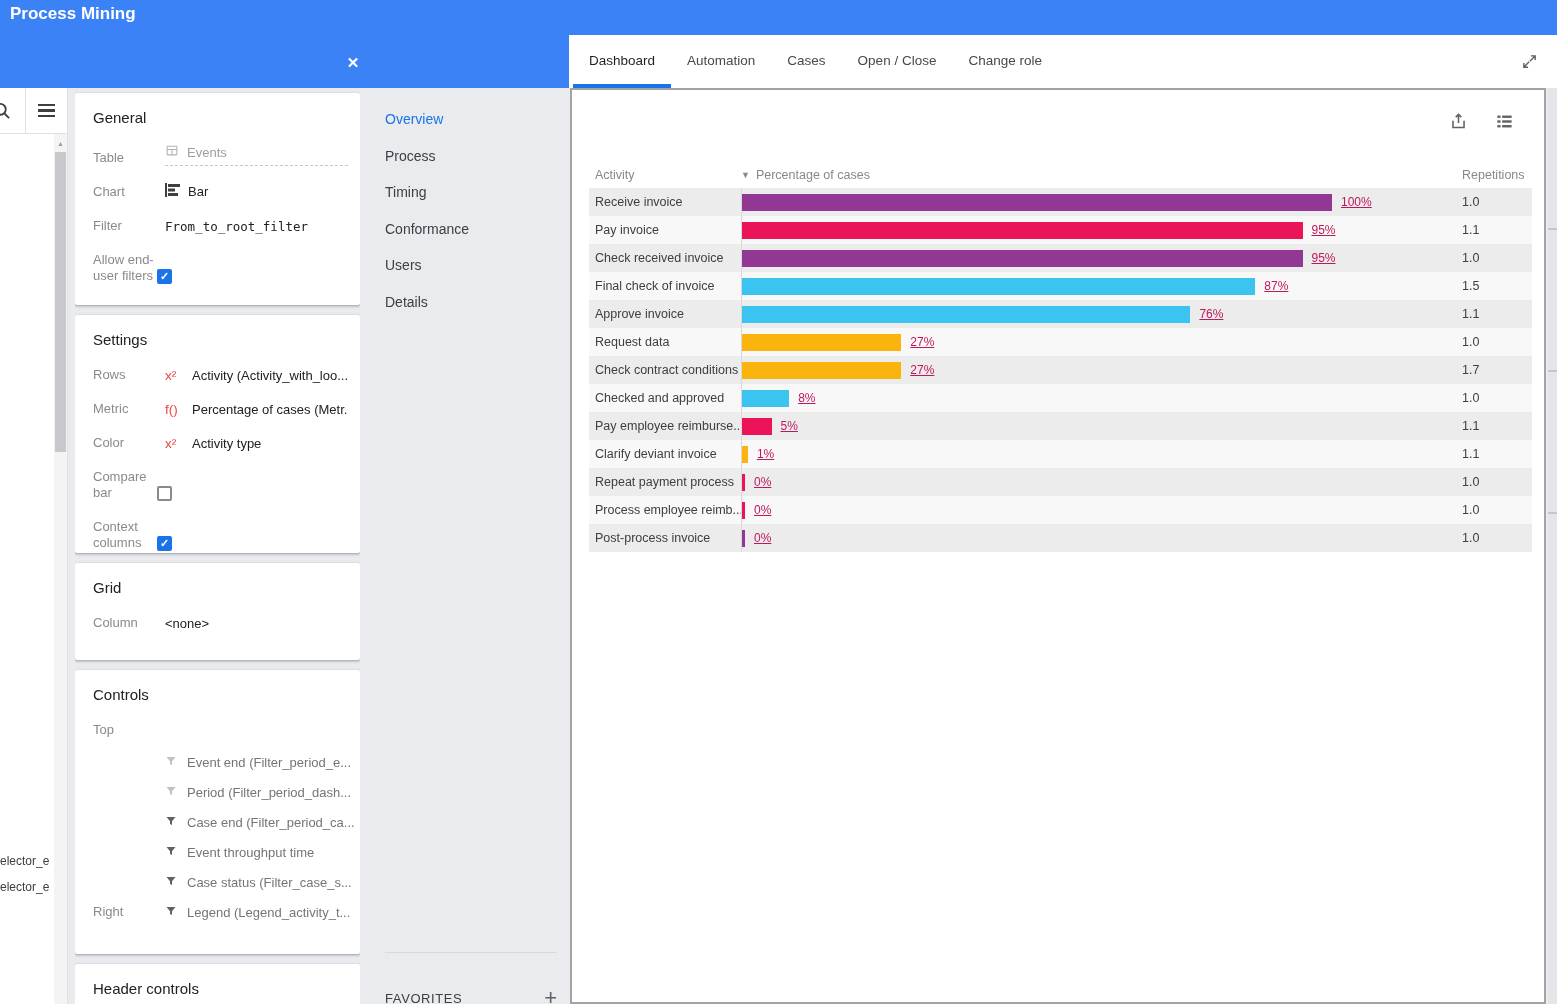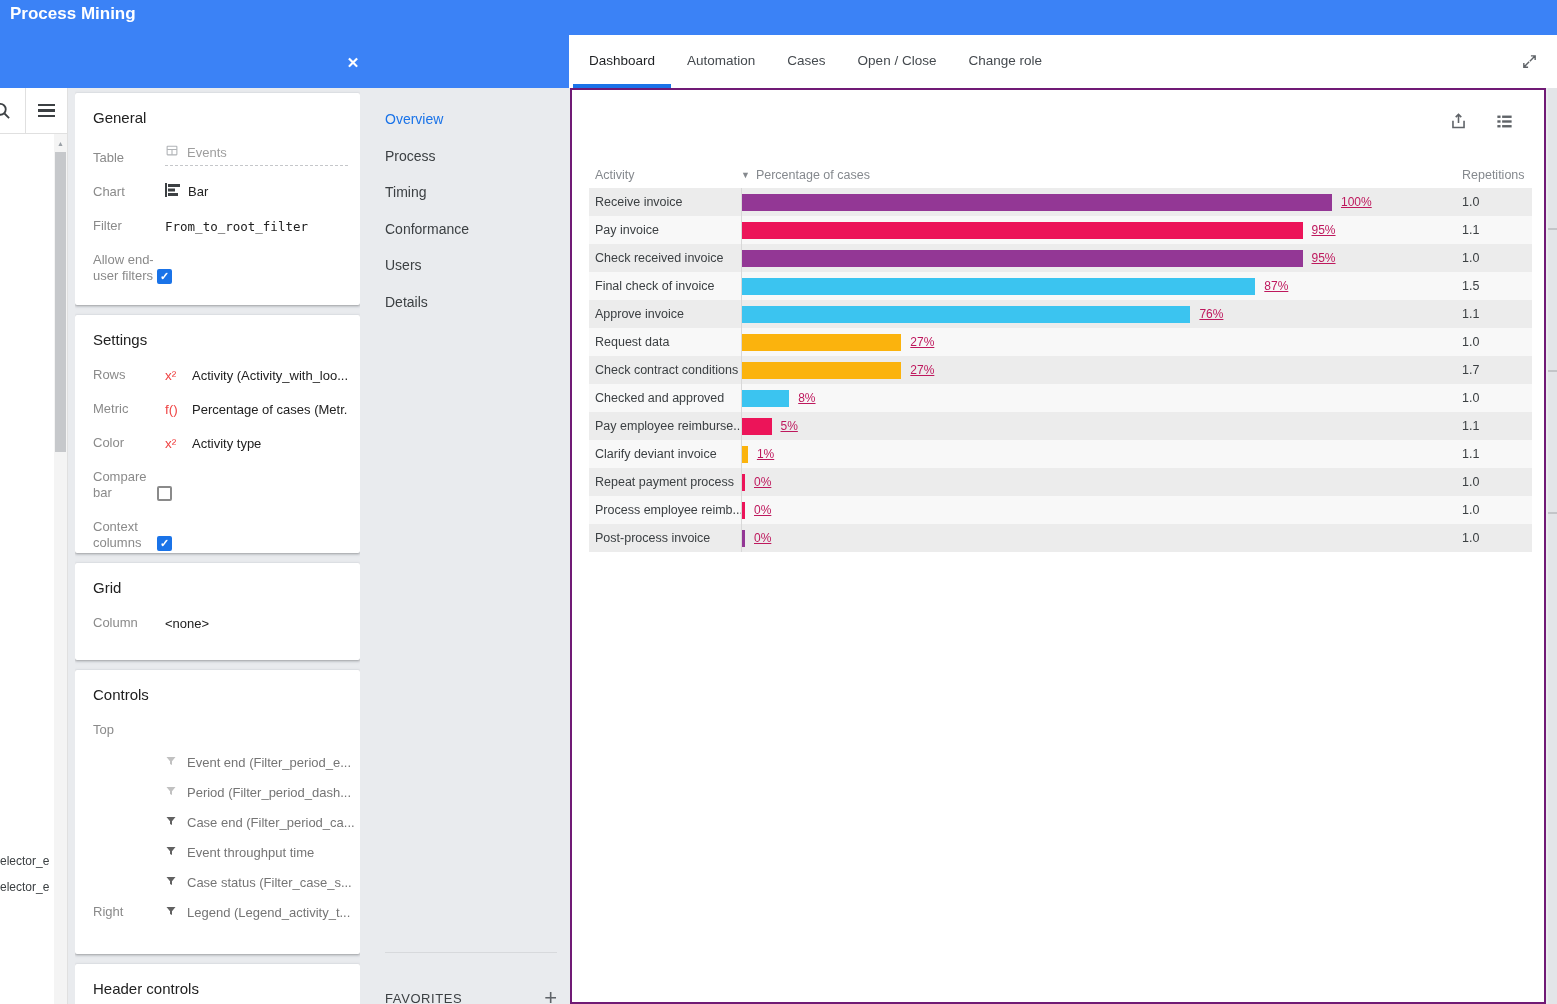--- a/index.html
+++ b/index.html
@@ -67,21 +67,21 @@
   .mid { position:absolute; left:360px; top:88px; width:210px; height:916px; }
   .navlist { padding-top:20px; }
   .nav-item { padding-left:25px; font-size:14px; color:#3c4043; height:22px; line-height:22px; margin-bottom:14.5px; cursor:pointer; }
   .nav-item.active { color:#1a73e8; }
   .fav { position:absolute; left:25px; top:864px; width:172px; border-top:1px solid #d7d9dc; padding-top:36px;
          display:flex; justify-content:space-between; align-items:center; }
   .fav-label { font-size:13px; color:#3c4043; letter-spacing:.6px; }
   .fav-add { font-size:22px; color:#5f6368; line-height:18px; cursor:pointer; }
 
   
-  .widget { position:absolute; left:570px; top:88px; width:976px; height:916px; background:#fff; border:2px solid #701a75;padding-left:12px; }
+  .widget { position:absolute; left:570px; top:88px; width:976px; height:916px; background:#fff; border:2px solid #a3a3a3;padding-left:12px; }
   .strip { position:absolute; left:1548px; top:88px; width:9px; height:916px; background:#e3e5e8; }
   .strip i { display:block; height:2px; background:#c3c5c8; margin-top:140px; }
   .w-icons { position:absolute; top:22px; right:30px; display:flex; gap:27px; color:#5f6368; }
   .w-icons .icn { cursor:pointer; }
 
   .ct { position:absolute; left:17px; top:72px; right:12px; }
   .ct-head { display:flex; height:26px; align-items:center; font-size:12.5px; color:#85898e; }
   .c-label { width:152px; flex:none; padding-left:6px; white-space:nowrap; overflow:hidden; }
   .c-chart { flex:1; min-width:0; display:flex; align-items:center; gap:6px; }
   .c-rep { width:70px; flex:none; text-align:left; padding-right:4px; }

